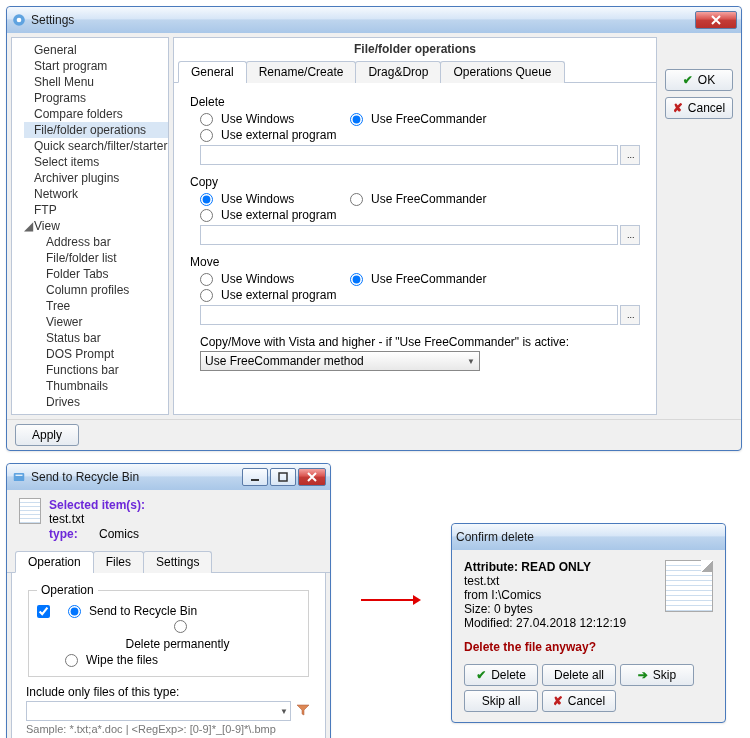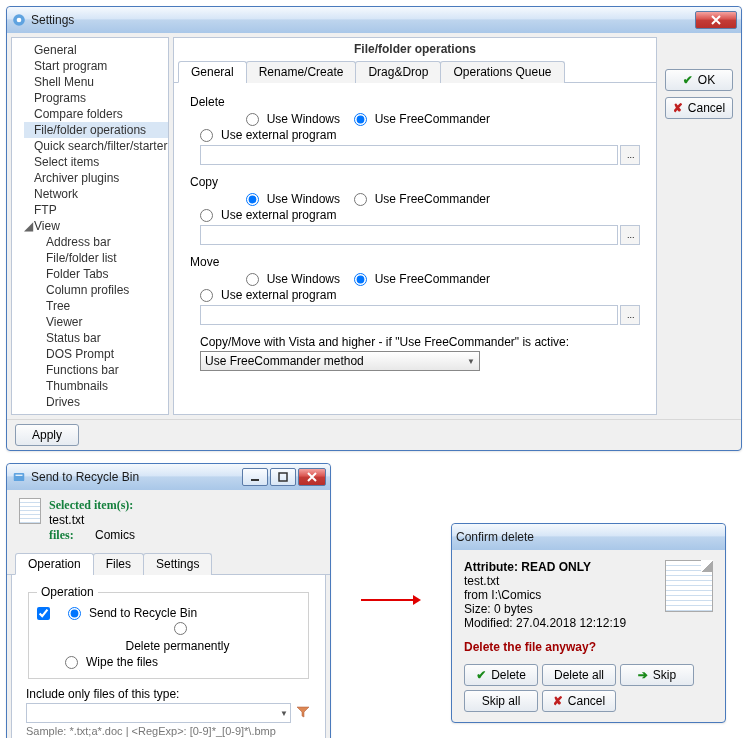--- a/index.html
+++ b/index.html
@@ -21,34 +21,34 @@
 .main { flex: 1; background: #fff; border: 1px solid #bcc7d8; position: relative; }
 .main-title { text-align: center; padding: 4px; font-weight: bold; color: #333; }
 .tabstrip { display: flex; border-bottom: 1px solid #bcc7d8; padding-left: 4px; }
 .tab { padding: 3px 12px; border: 1px solid #bcc7d8; border-bottom: none; margin-right: -1px; background: #f4f4f4; cursor: pointer; border-radius: 3px 3px 0 0; position: relative; top: 1px; }
 .tab.active { background: #fff; border-bottom: 1px solid #fff; }
 .tabbody { padding: 12px 16px; display: flex; flex-direction: column; gap: 10px; }
 .group-label { font-size: 12px; margin-bottom: 2px; }
 .radio-row { display: flex; align-items: center; gap: 4px; padding: 1px 0; }
 .radio-row input[type=radio] { margin: 0 4px 0 10px; }
 .two-col { display: flex; }
-.two-col > div { width: 150px; display: flex; align-items: center; justify-content: flex-end; }
+.two-col > div { width: 150px; display: flex; align-items: center; }
 .path-input { display: flex; gap: 2px; margin-left: 10px; margin-top: 2px; }
 .path-input input { flex: 1; height: 20px; border: 1px solid #bcc7d8; padding: 0 4px; background: #fff; }
 .path-input button { width: 20px; height: 20px; border: 1px solid #bcc7d8; background: #f4f4f4; cursor: pointer; font-size: 9px; }
 .dropdown { height: 20px; border: 1px solid #888; background: linear-gradient(to bottom, #fff, #e8e8e8); width: 280px; padding: 0 4px; display: flex; align-items: center; justify-content: space-between; cursor: pointer; margin-left: 10px; }
 .dropdown .arrow { font-size: 8px; color: #555; }
 .side-buttons { width: 76px; display: flex; flex-direction: column; gap: 6px; padding: 32px 4px 4px 4px; }
 .btn { height: 22px; border: 1px solid #8a9cb2; border-radius: 3px; background: linear-gradient(to bottom, #fdfdfd, #e6ebf1); display: inline-flex; align-items: center; justify-content: center; gap: 5px; cursor: pointer; padding: 0 8px; min-width: 64px; }
 .apply-row { display: flex; padding: 4px 8px; border-top: 1px solid #d8d8d8; }
 .chk { margin: 0 4px 0 0; }
 .sec-row { display: flex; gap: 30px; align-items: flex-start; }
 .small-window { width: 325px; }
 .fileinfo { padding: 8px 12px; }
-.fileinfo .lbl { color: #15803d; font-weight: bold; font-family: Liberation Serif, serif; }
+.fileinfo .lbl { color: #6d28d9; font-weight: bold; }
 .fileinfo-row { display: flex; gap: 4px; padding: 1px 0; }
 .tabbody2 { padding: 10px 14px; }
 .group-box { border: 1px solid #d0d0d0; padding: 6px 8px 8px 8px; margin-bottom: 8px; }
 .group-box legend { padding: 0 4px; }
 .type-combo { display: flex; align-items: center; gap: 4px; margin-top: 2px; }
 .type-combo input { flex: 1; height: 20px; border: 1px solid #bcc7d8; padding: 0 18px 0 4px; }
 .type-combo .dropbtn { width: 14px; height: 20px; margin-left: -18px; display: flex; align-items: center; justify-content: center; cursor: pointer; font-size: 8px; color: #555; }
 .hint { color: #777; font-size: 11px; margin: 2px 0 0 0; }
 .chk-row { display: flex; align-items: center; gap: 4px; padding: 2px 0; }
 .arrow-red { color: #e00000; font-size: 24px; display: flex; align-items: center; }
@@ -253,21 +253,21 @@
           </svg>
         </span>
     </div>
 
     <div class="fileinfo">
       <div style="display:flex; gap:8px;">
         <div class="paper-sm"></div>
         <div>
           <div class="lbl">Selected item(s):</div>
           <div>test.txt</div>
-          <div class="fileinfo-row"><span class="lbl">files:</span>&nbsp;&nbsp;&nbsp;&nbsp;<span>Comics</span></div>
+          <div class="fileinfo-row"><span class="lbl">type:</span>&nbsp;&nbsp;&nbsp;&nbsp;<span>Comics</span></div>
         </div>
       </div>
     </div>
 
     <div class="tabstrip" style="padding-left:8px;">
       <div class="tab active">Operation</div>
       <div class="tab">Files</div>
       <div class="tab">Settings</div>
     </div>
 

